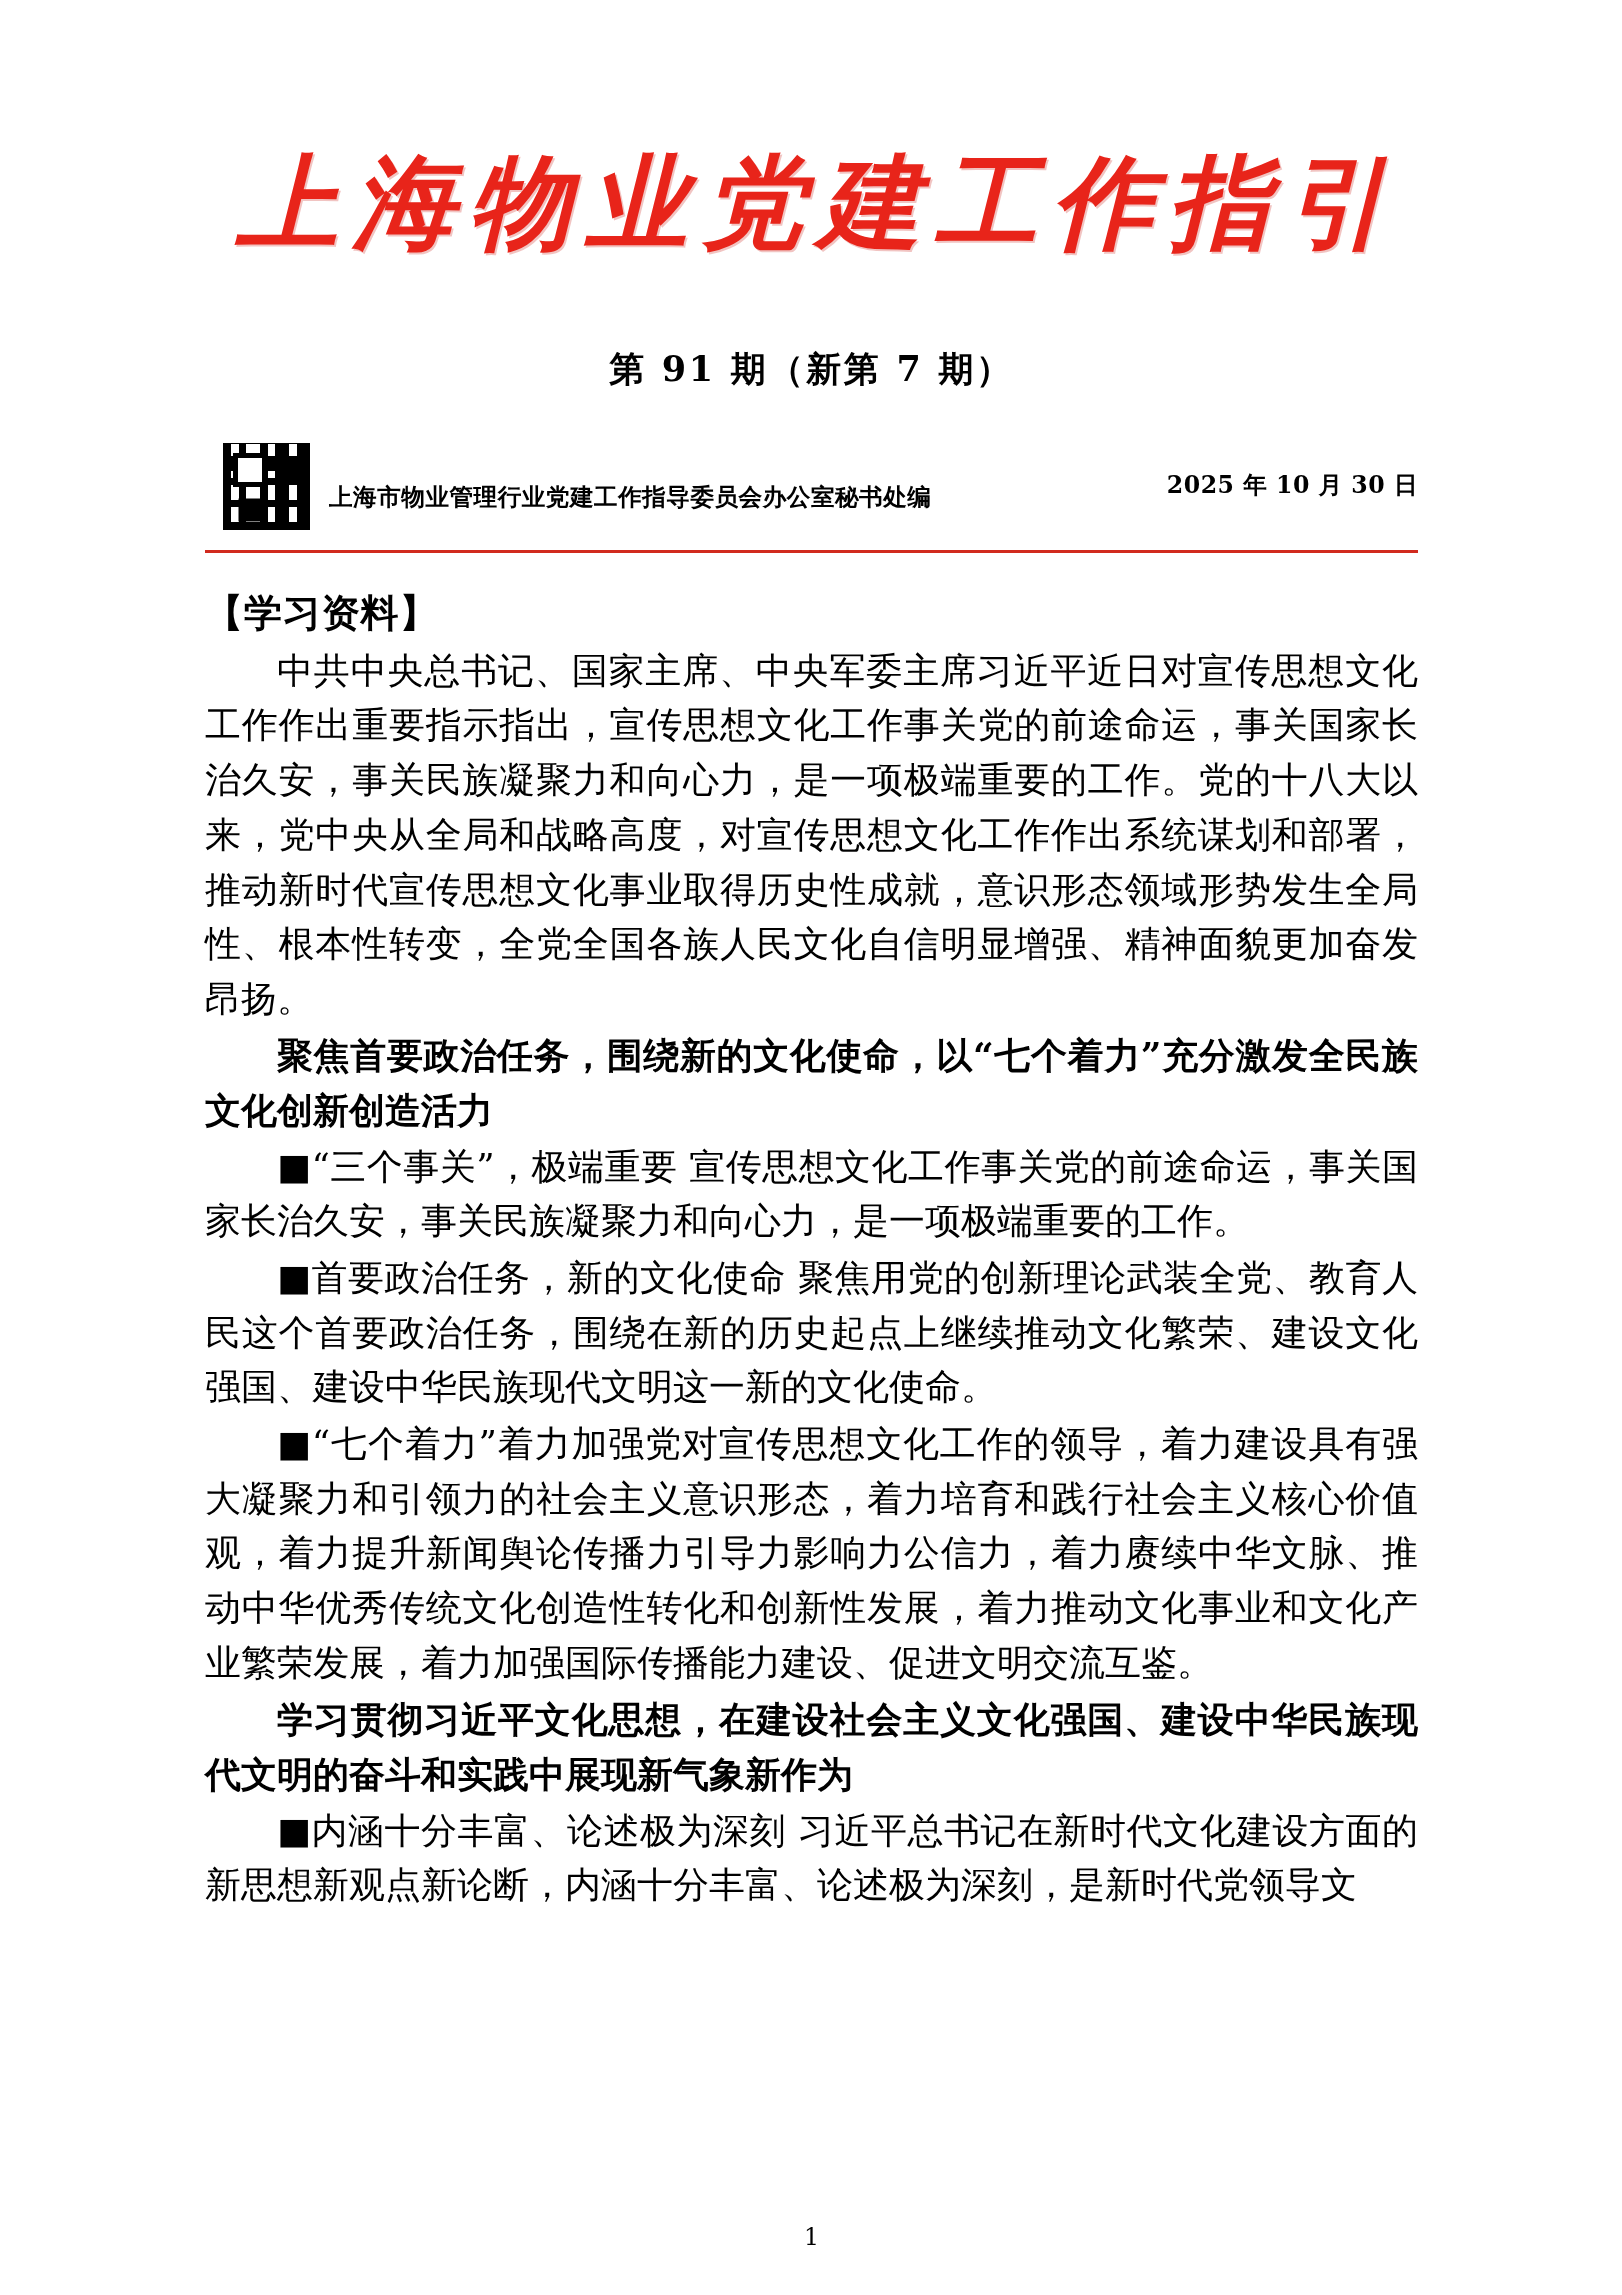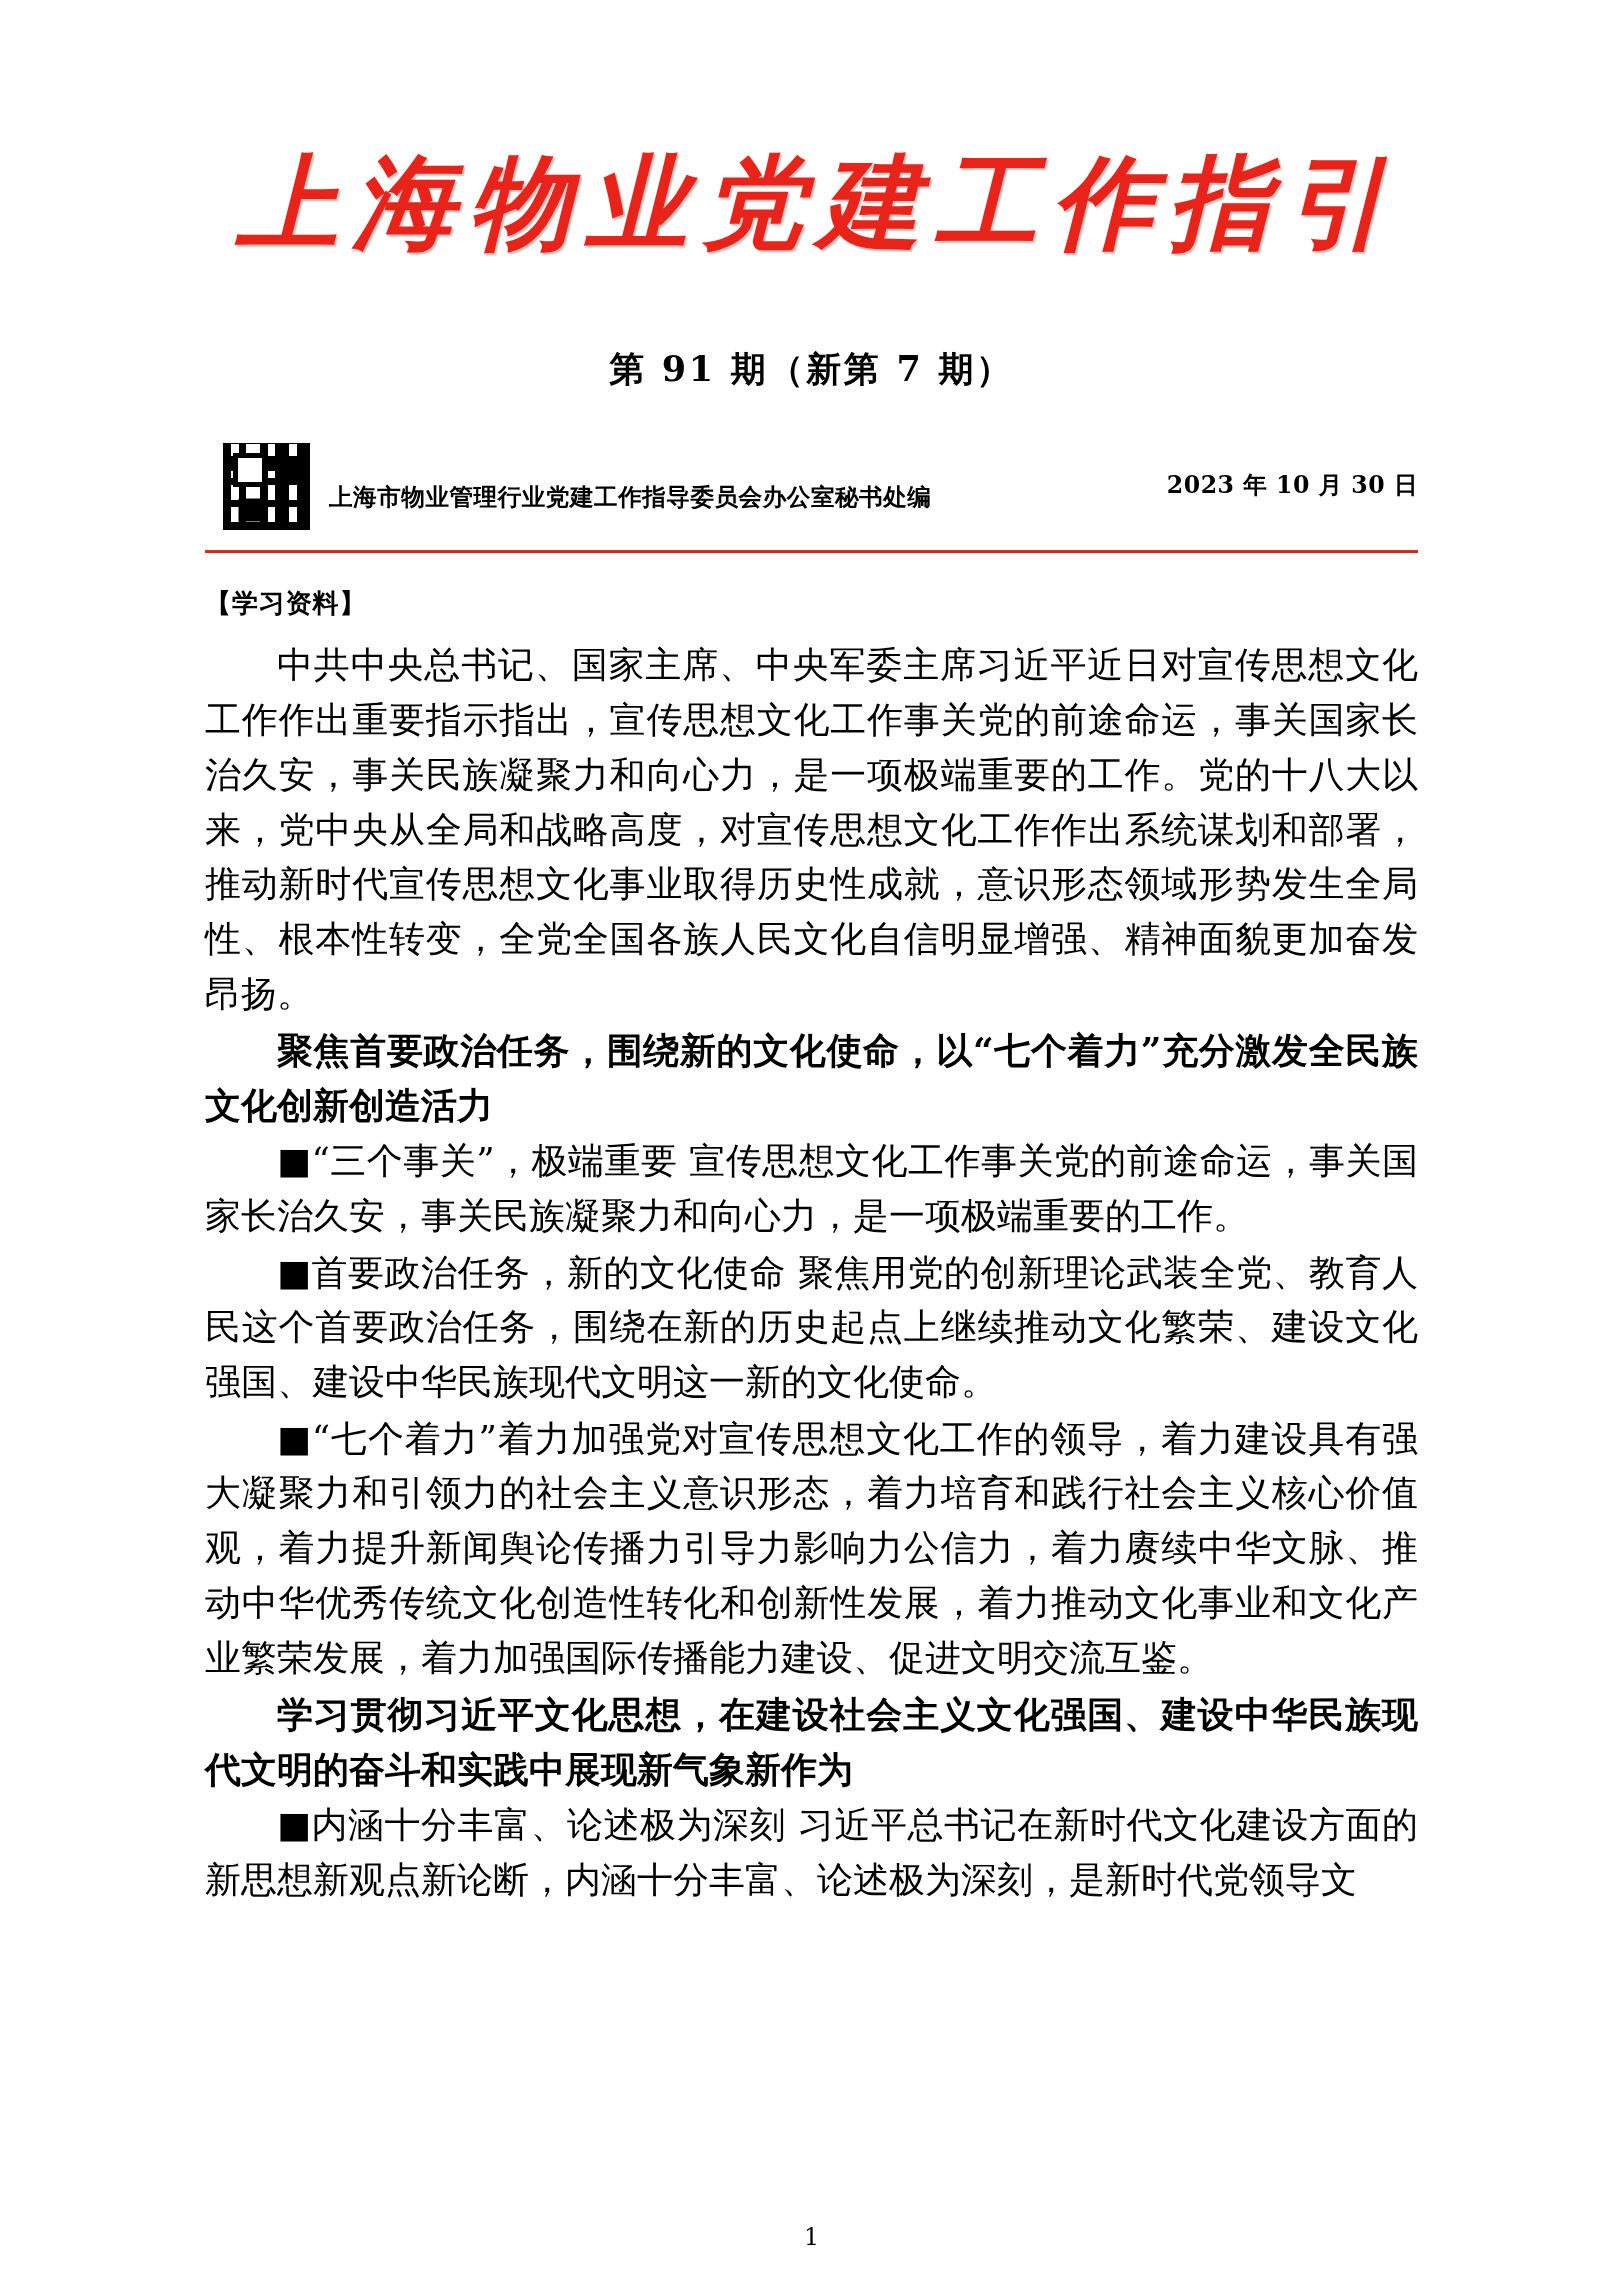--- a/index.html
+++ b/index.html
@@ -107,22 +107,22 @@
   
   .content {
     margin: 31px 205px 0 205px;
     font-family: "DejaVu Serif", "Liberation Serif", serif;
     font-size: 36px;
     line-height: 1.52;
     text-align: justify;
   }
   .section-head {
     font-weight: 700;
-    font-size: 26px;
-    margin-bottom: 15px;
+    font-size: 38px;
+    margin-bottom: 2px;
     letter-spacing: 0.9px;
   }
   p {
     margin: 0 0 1.8px 0;
   }
   .bold {
     font-weight: 700;
   }
   .para {
     text-indent: 2em;
@@ -149,21 +149,21 @@
 <div class="page">
 
   <div class="masthead">
     <div class="masthead-title">上海物业党建工作指引</div>
     <div class="issue-line">第 91 期（新第 7 期）</div>
   </div>
 
   <div class="info-bar">
     <div class="qr"></div>
     <div class="issuer">上海市物业管理行业党建工作指导委员会办公室秘书处编</div>
-    <div class="pubdate">2023 年 10 月 30 日</div>
+    <div class="pubdate">2025 年 10 月 30 日</div>
   </div>
 
   <div class="rule"></div>
 
   <div class="content">
     <p class="section-head">【学习资料】</p>
     <p class="para">中共中央总书记、国家主席、中央军委主席习近平近日对宣传思想文化工作作出重要指示指出，宣传思想文化工作事关党的前途命运，事关国家长治久安，事关民族凝聚力和向心力，是一项极端重要的工作。党的十八大以来，党中央从全局和战略高度，对宣传思想文化工作作出系统谋划和部署，推动新时代宣传思想文化事业取得历史性成就，意识形态领域形势发生全局性、根本性转变，全党全国各族人民文化自信明显增强、精神面貌更加奋发昂扬。</p>
     <p class="para bold">聚焦首要政治任务，围绕新的文化使命，以“七个着力”充分激发全民族文化创新创造活力</p>
     <p class="hang">■“三个事关”，极端重要  宣传思想文化工作事关党的前途命运，事关国家长治久安，事关民族凝聚力和向心力，是一项极端重要的工作。</p>
     <p class="hang">■首要政治任务，新的文化使命  聚焦用党的创新理论武装全党、教育人民这个首要政治任务，围绕在新的历史起点上继续推动文化繁荣、建设文化强国、建设中华民族现代文明这一新的文化使命。</p>

